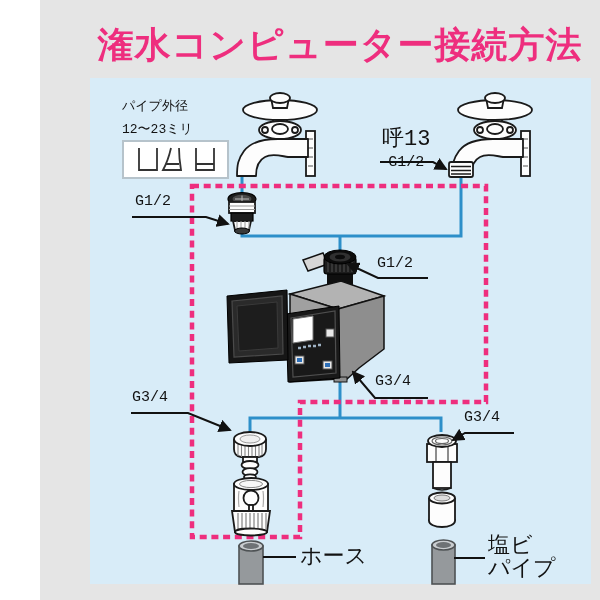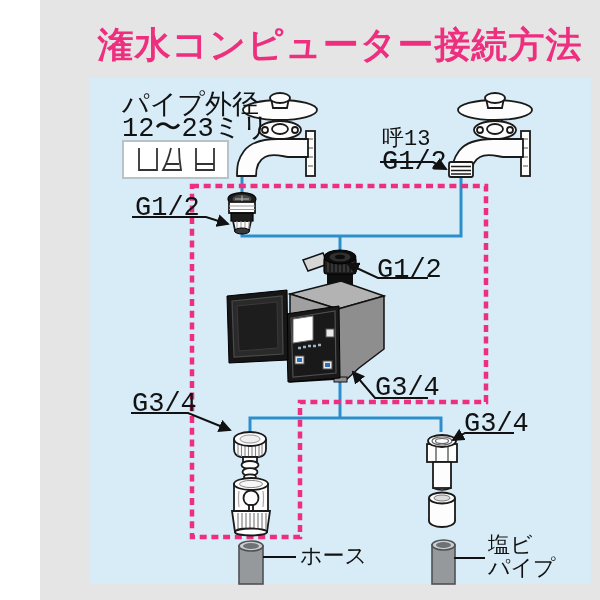--- a/index.html
+++ b/index.html
@@ -11,22 +11,22 @@
     position:absolute; left:0; top:21px; width:600px; text-align:center;
     font-size:36px; font-weight:bold; letter-spacing:1px;
     color:var(--accent, #ee2e7e);
   }
   .panel {
     position:absolute; left:50px; top:78px; width:501px; height:506px;
     background:var(--panelbg, #d8ecf8);
   }
   svg.diagram { position:absolute; left:0; top:0; }
   .lbl { position:absolute; color:#121212; white-space:nowrap; }
-  .lbl-g    { font-size:27px;text-align:center; }
-  .lbl-note { font-size:27px; line-height:23px; }
+  .lbl-g    { font-size:15px;text-align:center; }
+  .lbl-note { font-size:13px; line-height:23px; }
   .lbl-jp   { font-size:22px; line-height:23px; }
   .blue-line { stroke:var(--blue, #2d8fc9); stroke-width:3; fill:none; }
   .pink-dash { stroke:var(--accent, #ee2e7e); stroke-width:4.5; fill:none;
                stroke-dasharray:7 4.7; }
   .arrow  { stroke:#111; stroke-width:2; fill:none; }
   .leader { stroke:#111; stroke-width:2; fill:none; }
   .wht { fill:#fdfdfd; stroke:#1a1a1a; stroke-width:1.8; }
   .blk { fill:#1d1d1d; stroke:#000; stroke-width:1.2; }
 </style>
 </head>

